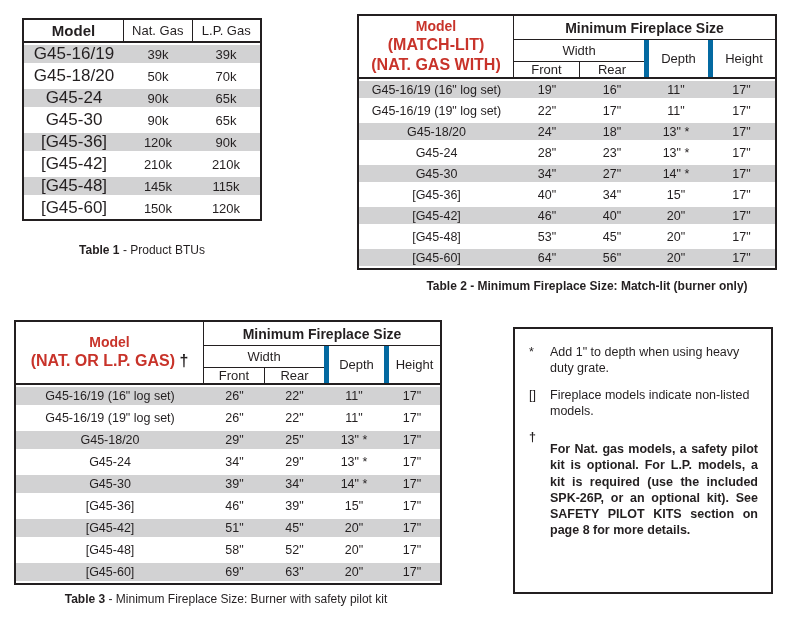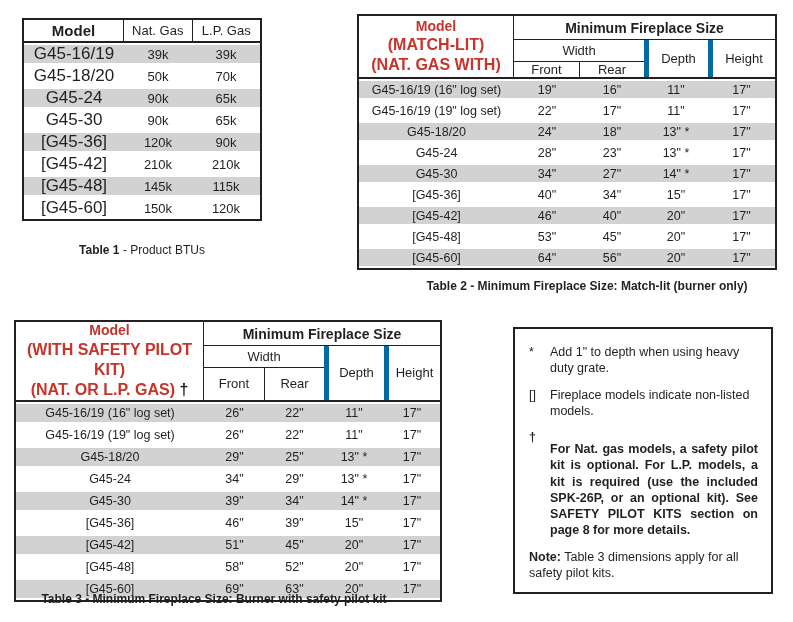--- a/index.html
+++ b/index.html
@@ -88,21 +88,21 @@
   #t3 .c0 { width:188px; }
   #t3 .c1 { width:61px; }
   #t3 .c2 { width:59px; }
   #t3 .c3 { width:60px; }
   #t3 .c4 { flex:1; }
 
   
   .caption { position:absolute; text-align:center; font-size:12px; }
   #cap1 { left:22px;  top:243px; width:240px; }
   #cap2 { left:377px; top:279px; width:420px;font-weight:bold; }
-  #cap3 { left:0;  top:592px; width:428px;font-weight:bold; }
+  #cap3 { left:12px;  top:592px; width:428px; }
 
   
   #notes {
     position:absolute; left:513px; top:327px; width:260px; height:267px;
     border:2px solid #231f20; background:#fff; padding:15px 13px 0 14px;
     font-size:12.5px; line-height:1.3;
   }
   .note { display:flex; margin-bottom:10px; }
   .note-marker { width:21px; flex-shrink:0; }
   .note-body { flex:1; }
@@ -259,21 +259,20 @@
     </div>
 </div>
 <div id="cap2" class="caption">
   <b>Table 2</b><span> - Minimum Fireplace Size: Match-lit (burner only)</span>
 </div>
 
 <div id="t3" class="tbl">
   <div class="thead">
     <div class="model-cell red">
       <div class="model-main">Model</div>
-      <div class="model-sub">(WITH SAFETY PILOT KIT)</div>
       <div class="model-sub"><span>(NAT. OR L.P. GAS)</span><span class="dagger"> †</span></div>
     </div>
     <div class="right-head">
       <div class="size-title">Minimum Fireplace Size</div>
       <div class="sub">
         <div class="width-group">
           <div class="width-label">Width</div>
           <div class="fr">
             <div class="hcell front b-right">Front</div>
             <div class="hcell rear">Rear</div>
@@ -362,16 +361,13 @@
       </div>
       <div class="note">
         <div class="note-marker">[]</div>
         <div class="note-body">Fireplace models indicate non-listed models.</div>
       </div>
       <div class="note bold">
         <div class="note-marker">†</div>
         <div class="note-body">For Nat. gas models, a safety pilot kit is optional. For L.P. models, a kit is required (use the included SPK-26P, or an optional kit). See SAFETY PILOT KITS section on page 8 for more details.</div>
       </div>
     </div>
-  <div id="final-note" class="note">
-    <div class="note-body"><b>Note:</b><span> Table 3 dimensions apply for all safety pilot kits.</span></div>
-  </div>
 </div>
 
 </body></html>

